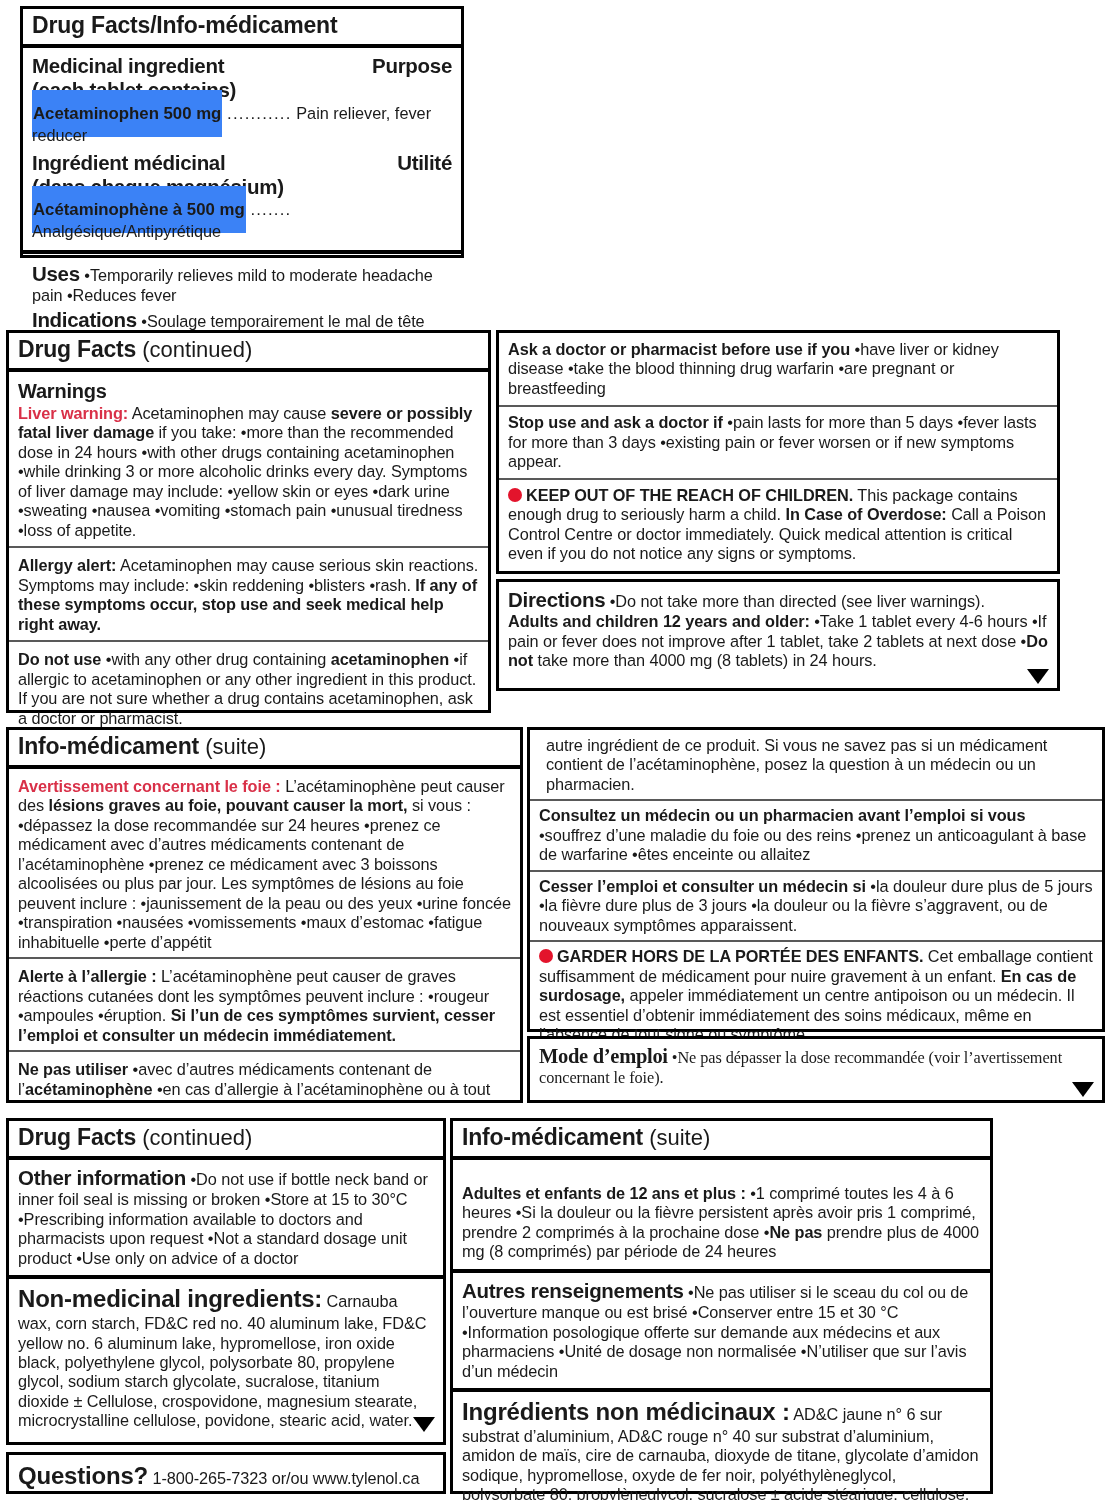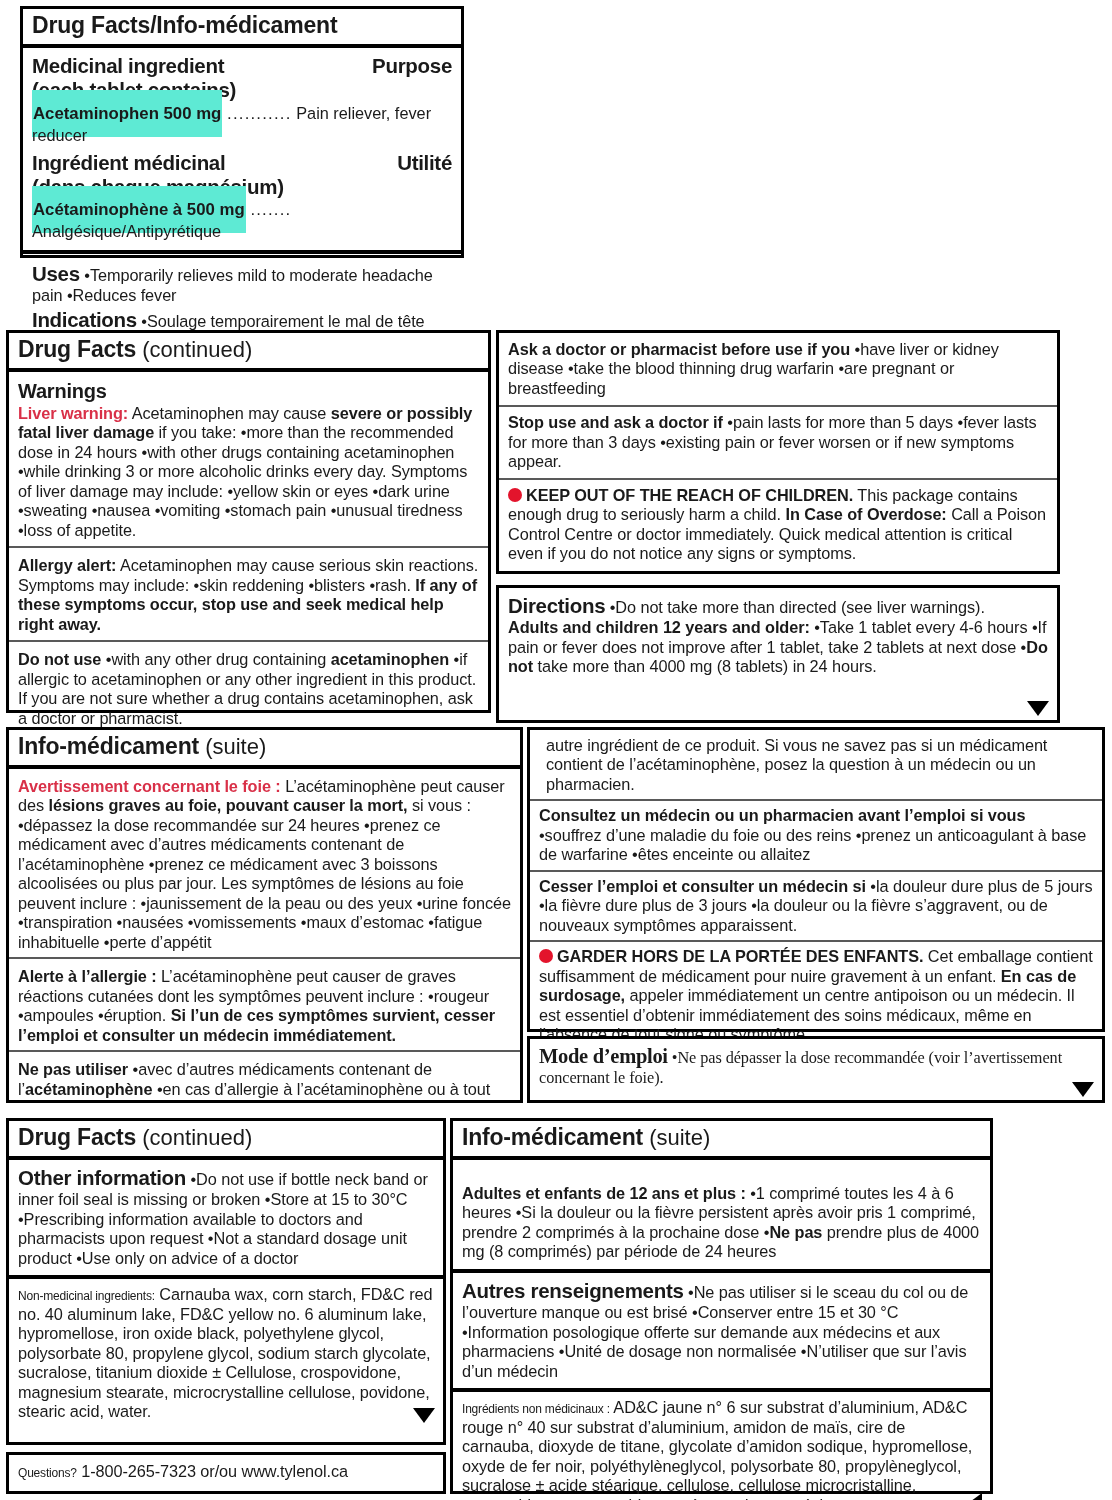--- a/index.html
+++ b/index.html
@@ -40,21 +40,21 @@
   .tx{
     font-size:16.3px;
     line-height:1.195;
     letter-spacing:-0.08px;
     text-align:left;
   }
   .b{font-weight:bold;}
   .hd-lg{font-size:20px;font-weight:bold;letter-spacing:-0.2px;}
   .red{color:#d93048;font-weight:bold;}
 
-  .hl{background:#5eead4;padding:14px 1px;}
+  .hl{background:#3b82f6;padding:14px 1px;}
 
   .dot{
     display:inline-block;width:14px;height:14px;border-radius:50%;
     background:#e3142c;vertical-align:-1px;margin-right:4px;
   }
 
   
   .arrow-d{
     position:absolute;width:0;height:0;
     border-left:11px solid transparent;border-right:11px solid transparent;
@@ -70,21 +70,21 @@
   .row2{display:flex;justify-content:space-between;align-items:baseline;}
   .row2 .lft{font-size:20.5px;font-weight:bold;letter-spacing:-0.3px;}
   .row2 .rgt{font-size:20.5px;font-weight:bold;letter-spacing:-0.3px;}
   .subl{font-size:20.5px;font-weight:bold;letter-spacing:-0.3px;display:block;}
   .ingline{font-size:16.8px;line-height:1.25;margin-top:1px;}
   .ingline .nm{font-size:16.8px;font-weight:bold;}
   .ingline .dots{letter-spacing:1.2px;}
   .ingline .pp{font-size:16.3px;}
 
   .inline-hd{font-size:20.5px;font-weight:bold;letter-spacing:-0.3px;}
-  .inline-hd-s{font-size:12px;font-weight:normal;letter-spacing:-0.2px;margin-top:36px;}
+  .inline-hd-s{font-size:24px;font-weight:bold;letter-spacing:-0.2px;margin-top:36px;}
 </style>
 </head>
 <body>
 
 <div class="page">
 
   <div class="panel" style="left:20px;top:6px;width:444px;height:252px;">
     <div class="titlebar">
       <span class="t-main">Drug Facts/Info-médicament</span>
     </div>
@@ -162,21 +162,21 @@
         <span class="b">Stop use and ask a doctor if</span><span>  •pain lasts for more than 5 days •fever lasts for more than 3 days  •existing pain or fever worsen or if new symptoms appear.</span>
       </p>
     </div>
     <div class="sec" style="padding:6px 9px 6px 9px;">
       <p class="tx">
         <span class="dot"></span><span class="b">KEEP OUT OF THE REACH OF CHILDREN.</span><span> This package contains enough drug to seriously harm a child. </span><span class="b">In Case of Overdose:</span><span> Call a Poison Control Centre or doctor immediately. Quick medical attention is critical even if you do not notice any signs or symptoms.</span>
       </p>
     </div>
   </div>
 
-  <div class="panel" style="left:496px;top:579px;width:564px;height:138px;margin-top:6px;">
+  <div class="panel" style="left:496px;top:579px;width:564px;height:112px;">
     <div class="sec first" style="position:relative;padding:6px 9px 20px 9px;height:100%;">
       <p class="tx">
         <span class="inline-hd">Directions</span><span>  •Do not take more than directed (see liver warnings).</span>
       </p>
       <p class="tx">
         <span class="b">Adults and children 12 years and older:</span><span> •Take 1 tablet every 4-6 hours •If pain or fever does not improve after 1 tablet, take 2 tablets at next dose •</span><span class="b">Do not</span><span> take more than 4000 mg (8 tablets) in 24 hours.</span>
       </p>
       <span class="arrow-d" style="right:8px;bottom:4px;"></span>
     </div>
   </div>

